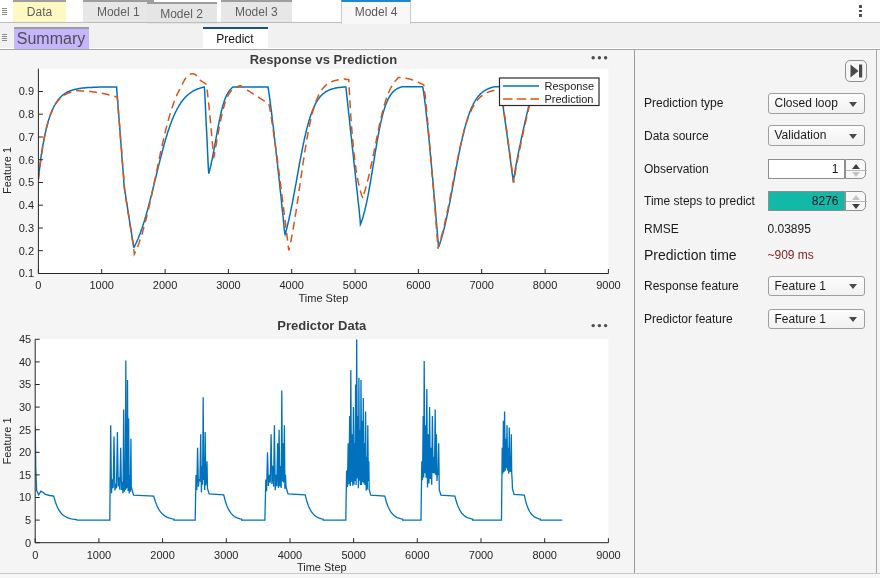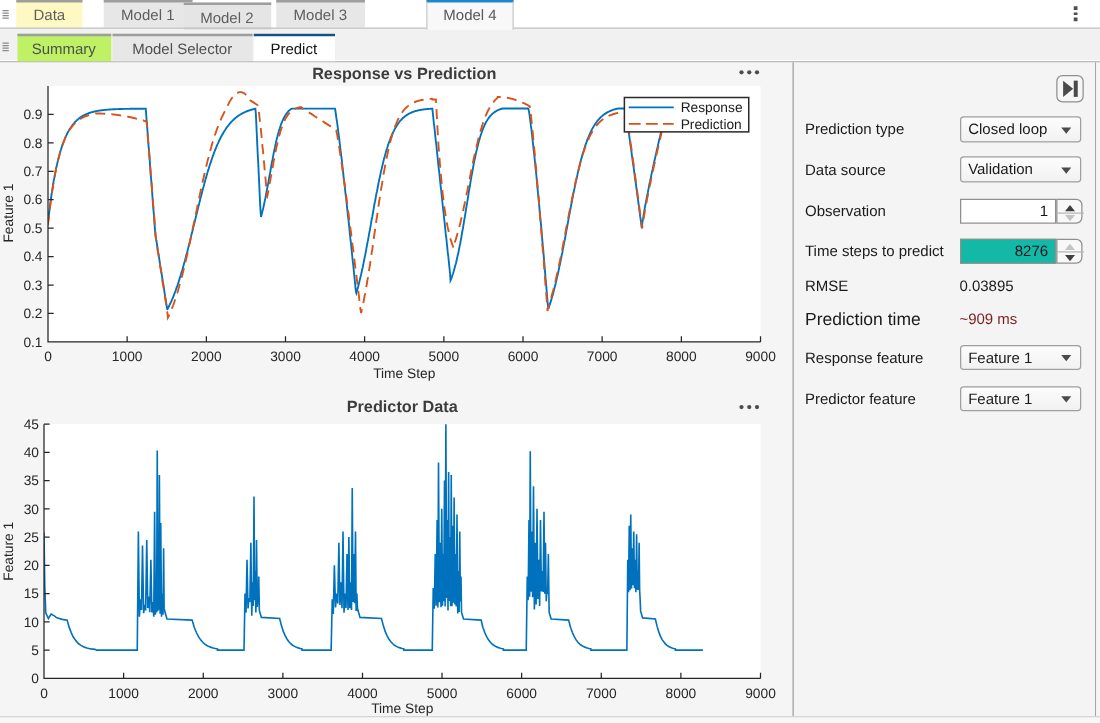--- a/index.html
+++ b/index.html
@@ -31,22 +31,21 @@
 <div style="position:absolute;top:4.5px;width:2.5px;height:2.5px;background:#4f4f4f;"></div>
 <div style="position:absolute;top:9px;width:2.5px;height:2.5px;background:#4f4f4f;"></div>
 </div>
 <div style="position:absolute;left:0;top:26px;width:880px;height:22px;">
 <div style="position:absolute;left:2px;top:7.5px;width:5px;height:7px;">
       <div style="position:absolute;left:0;top:0px;width:5px;height:1px;background:#8b8b8b;"></div>
       <div style="position:absolute;left:0;top:2px;width:5px;height:1px;background:#8b8b8b;"></div>
       <div style="position:absolute;left:0;top:4px;width:5px;height:1px;background:#8b8b8b;"></div>
       <div style="position:absolute;left:0;top:6px;width:5px;height:1px;background:#8b8b8b;"></div>
     </div>
-<div style="position:absolute;left:13.5px;top:0.5px;width:75px;height:22px;background:#bef264;border-top:2.5px solid #9e9e9e;text-align:center;line-height:20px;font-size:12px;color:#4f4f4f;">Summary</div>
-<div style="position:absolute;left:90px;top:0.5px;width:111.5px;height:22px;background:#e7e7e7;border-top:2.5px solid #9e9e9e;text-align:center;line-height:20px;font-size:12px;color:#4f4f4f;">Model Selector</div>
+<div style="position:absolute;left:13.5px;top:0.5px;width:75px;height:22px;background:#c4b5fd;border-top:2.5px solid #9e9e9e;text-align:center;line-height:20px;font-size:16px;color:#4f4f4f;">Summary</div>
 <div style="position:absolute;left:202.5px;top:0.5px;width:65px;height:22px;background:#ffffff;border-top:2.5px solid #16527f;z-index:3;text-align:center;line-height:20px;font-size:12px;color:#141414;">Predict</div>
 </div>
 <svg width="634" height="529" viewBox="0 49 634 529" style="position:absolute;left:0;top:49px;">
     <rect x="38.4" y="68.7" width="570" height="204.8" fill="#ffffff"></rect>
     <rect x="35.2" y="339.3" width="573.2" height="203.4" fill="#ffffff"></rect>
     <defs>
       <clipPath id="c1">
         <rect x="38.4" y="68.7" width="570" height="204.8"></rect>
       </clipPath>
       <clipPath id="c2">

